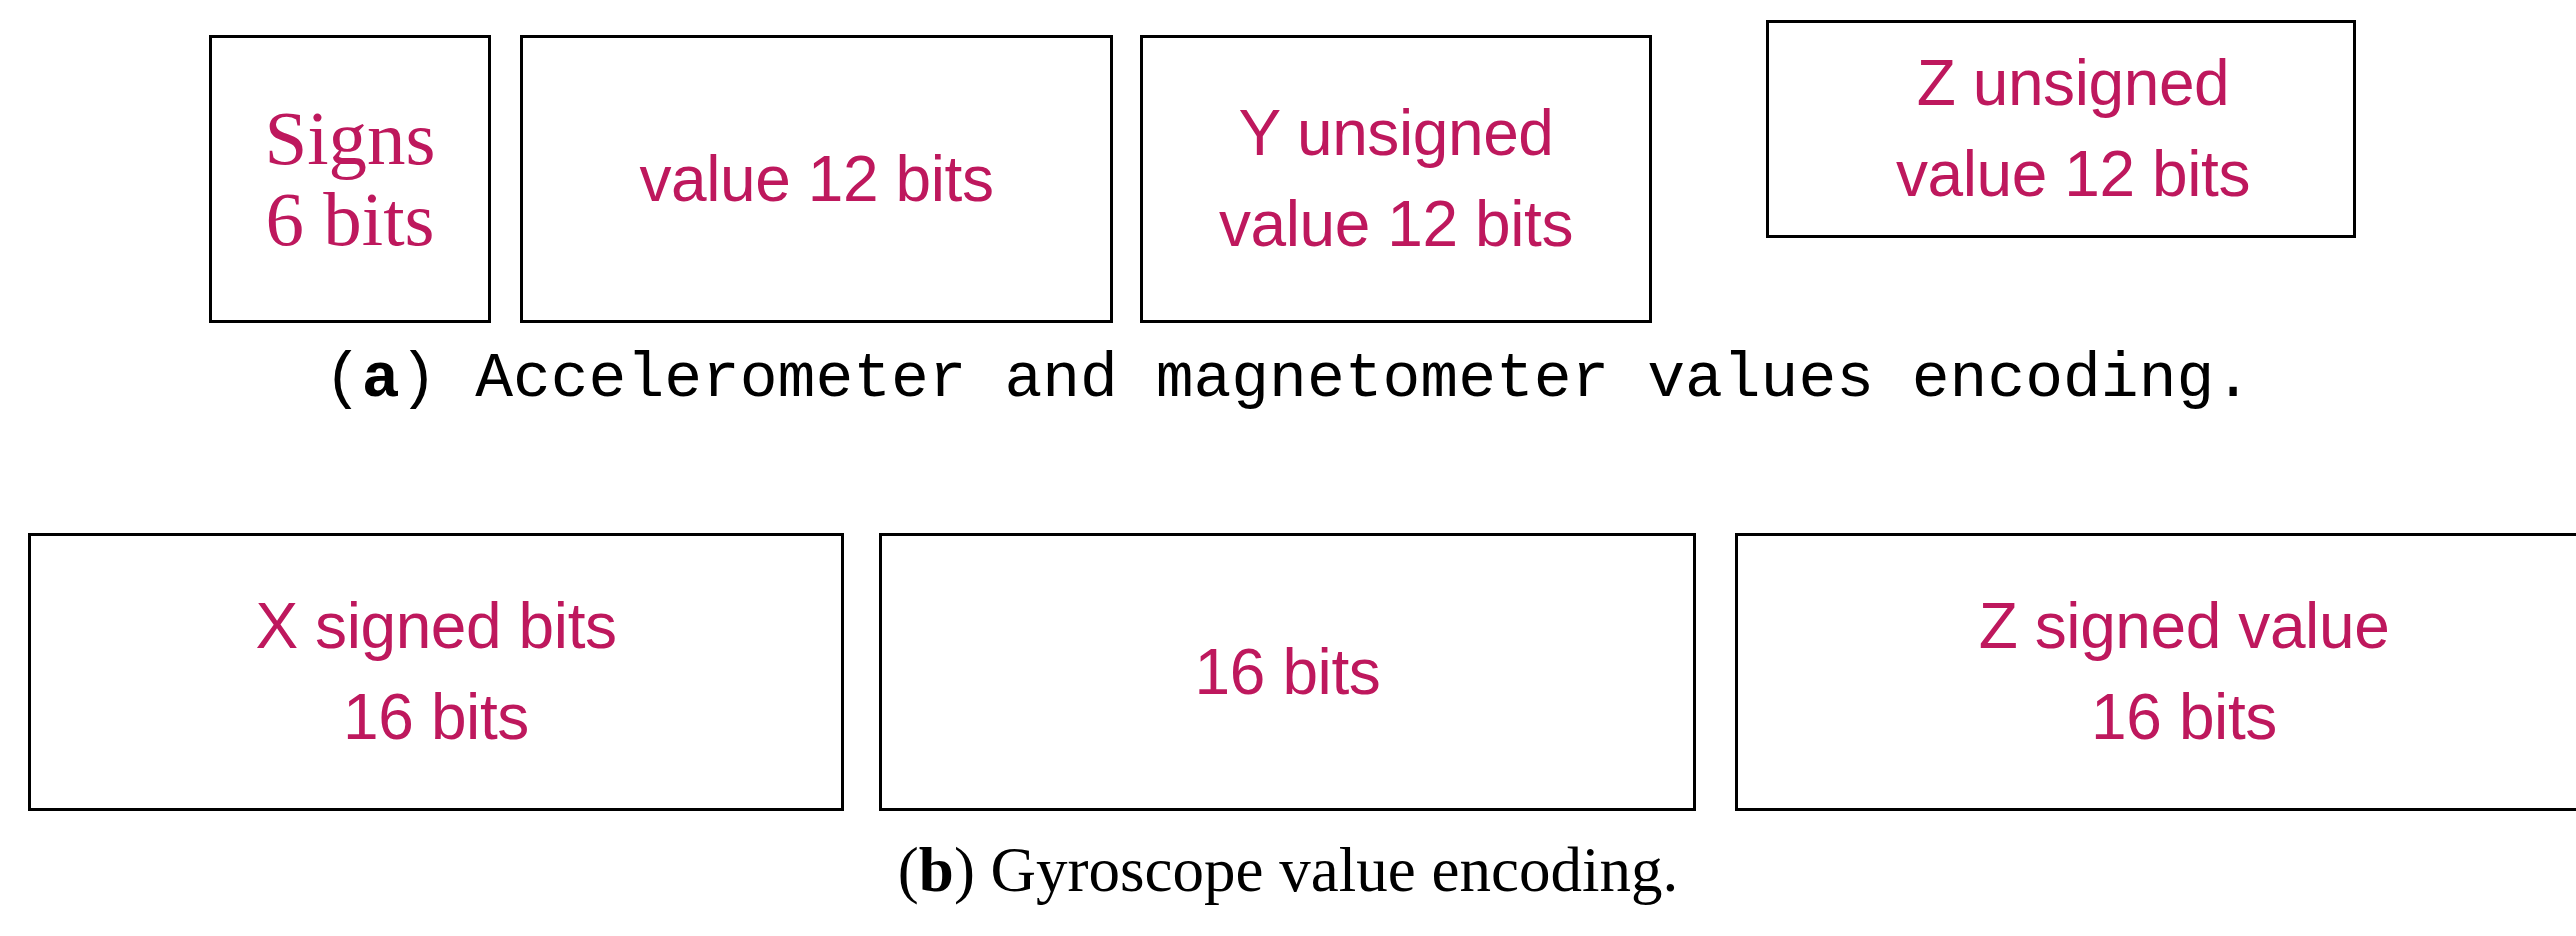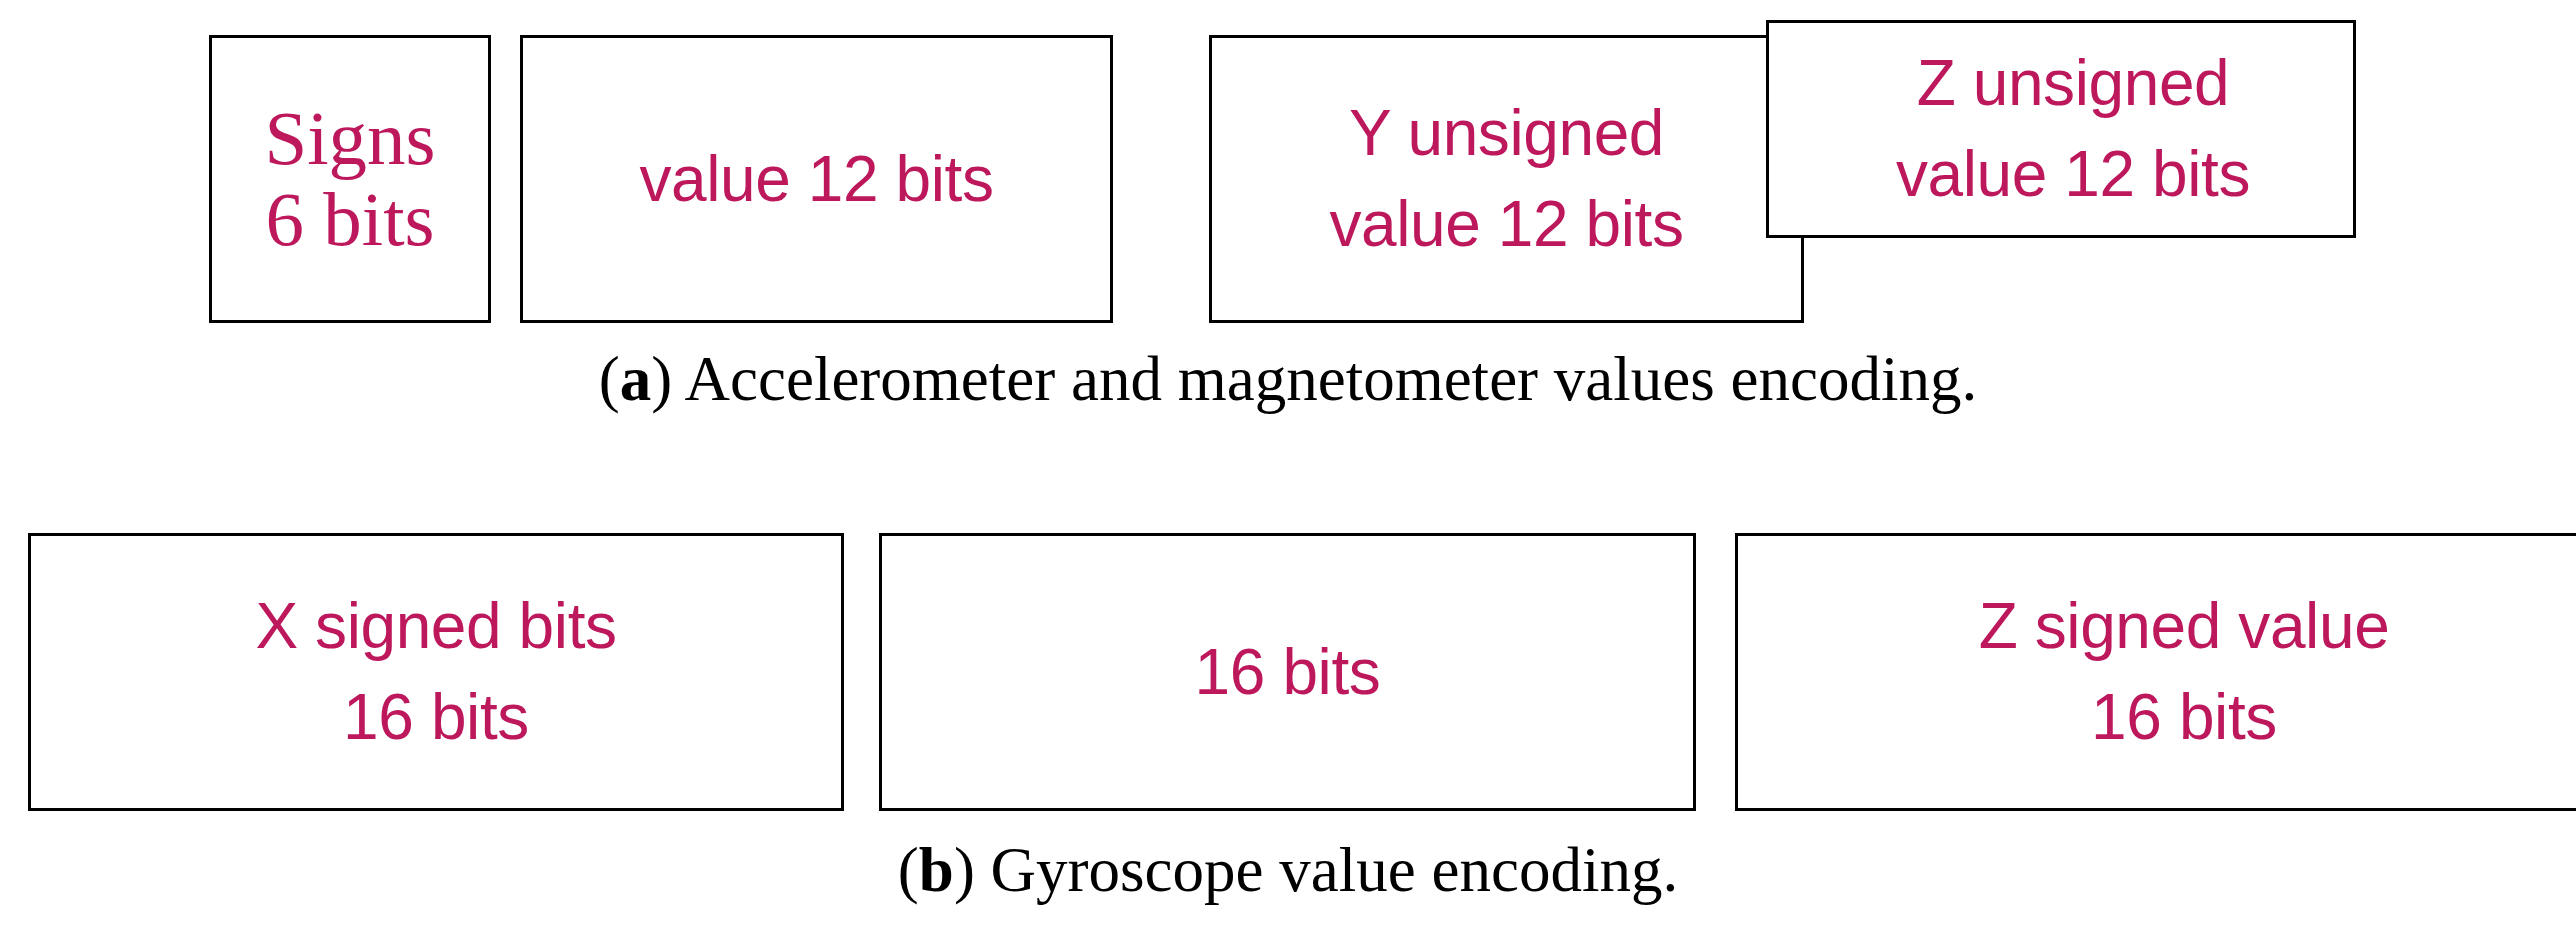--- a/index.html
+++ b/index.html
@@ -43,23 +43,23 @@
     font-family: "Liberation Serif", serif;
     font-size: 63px;
     line-height: 1.2;
     white-space: nowrap;
   }
   .caption .cap-label { font-weight: 700; }
 
   
   #box-signs      { left: 209px;  top: 35px;  width: 282px; height: 288px; }
   #box-x-unsigned { left: 520px;  top: 35px;  width: 593px; height: 288px; }
-  #box-y-unsigned { left: 1209px; top: 35px;  width: 595px; height: 288px; }
+  #box-y-unsigned { left: 1140px; top: 35px;  width: 512px; height: 288px; }
   #box-z-unsigned { left: 1766px; top: 20px;  width: 590px; height: 218px; padding-left: 24px; }
-  #caption-a      { top: 342px; }
+  #caption-a      { top: 342px; font-family: Liberation Mono, monospace; }
 
   
   #box-x-signed   { left: 28px;   top: 533px; width: 816px; height: 278px; }
   #box-y-signed   { left: 879px; top: 533px; width: 817px; height: 278px; }
   #box-z-signed   { left: 1735px; top: 533px; width: 898px; height: 278px; }
   #caption-b      { top: 833px; }
 </style>
 </head>
 <body>
 

